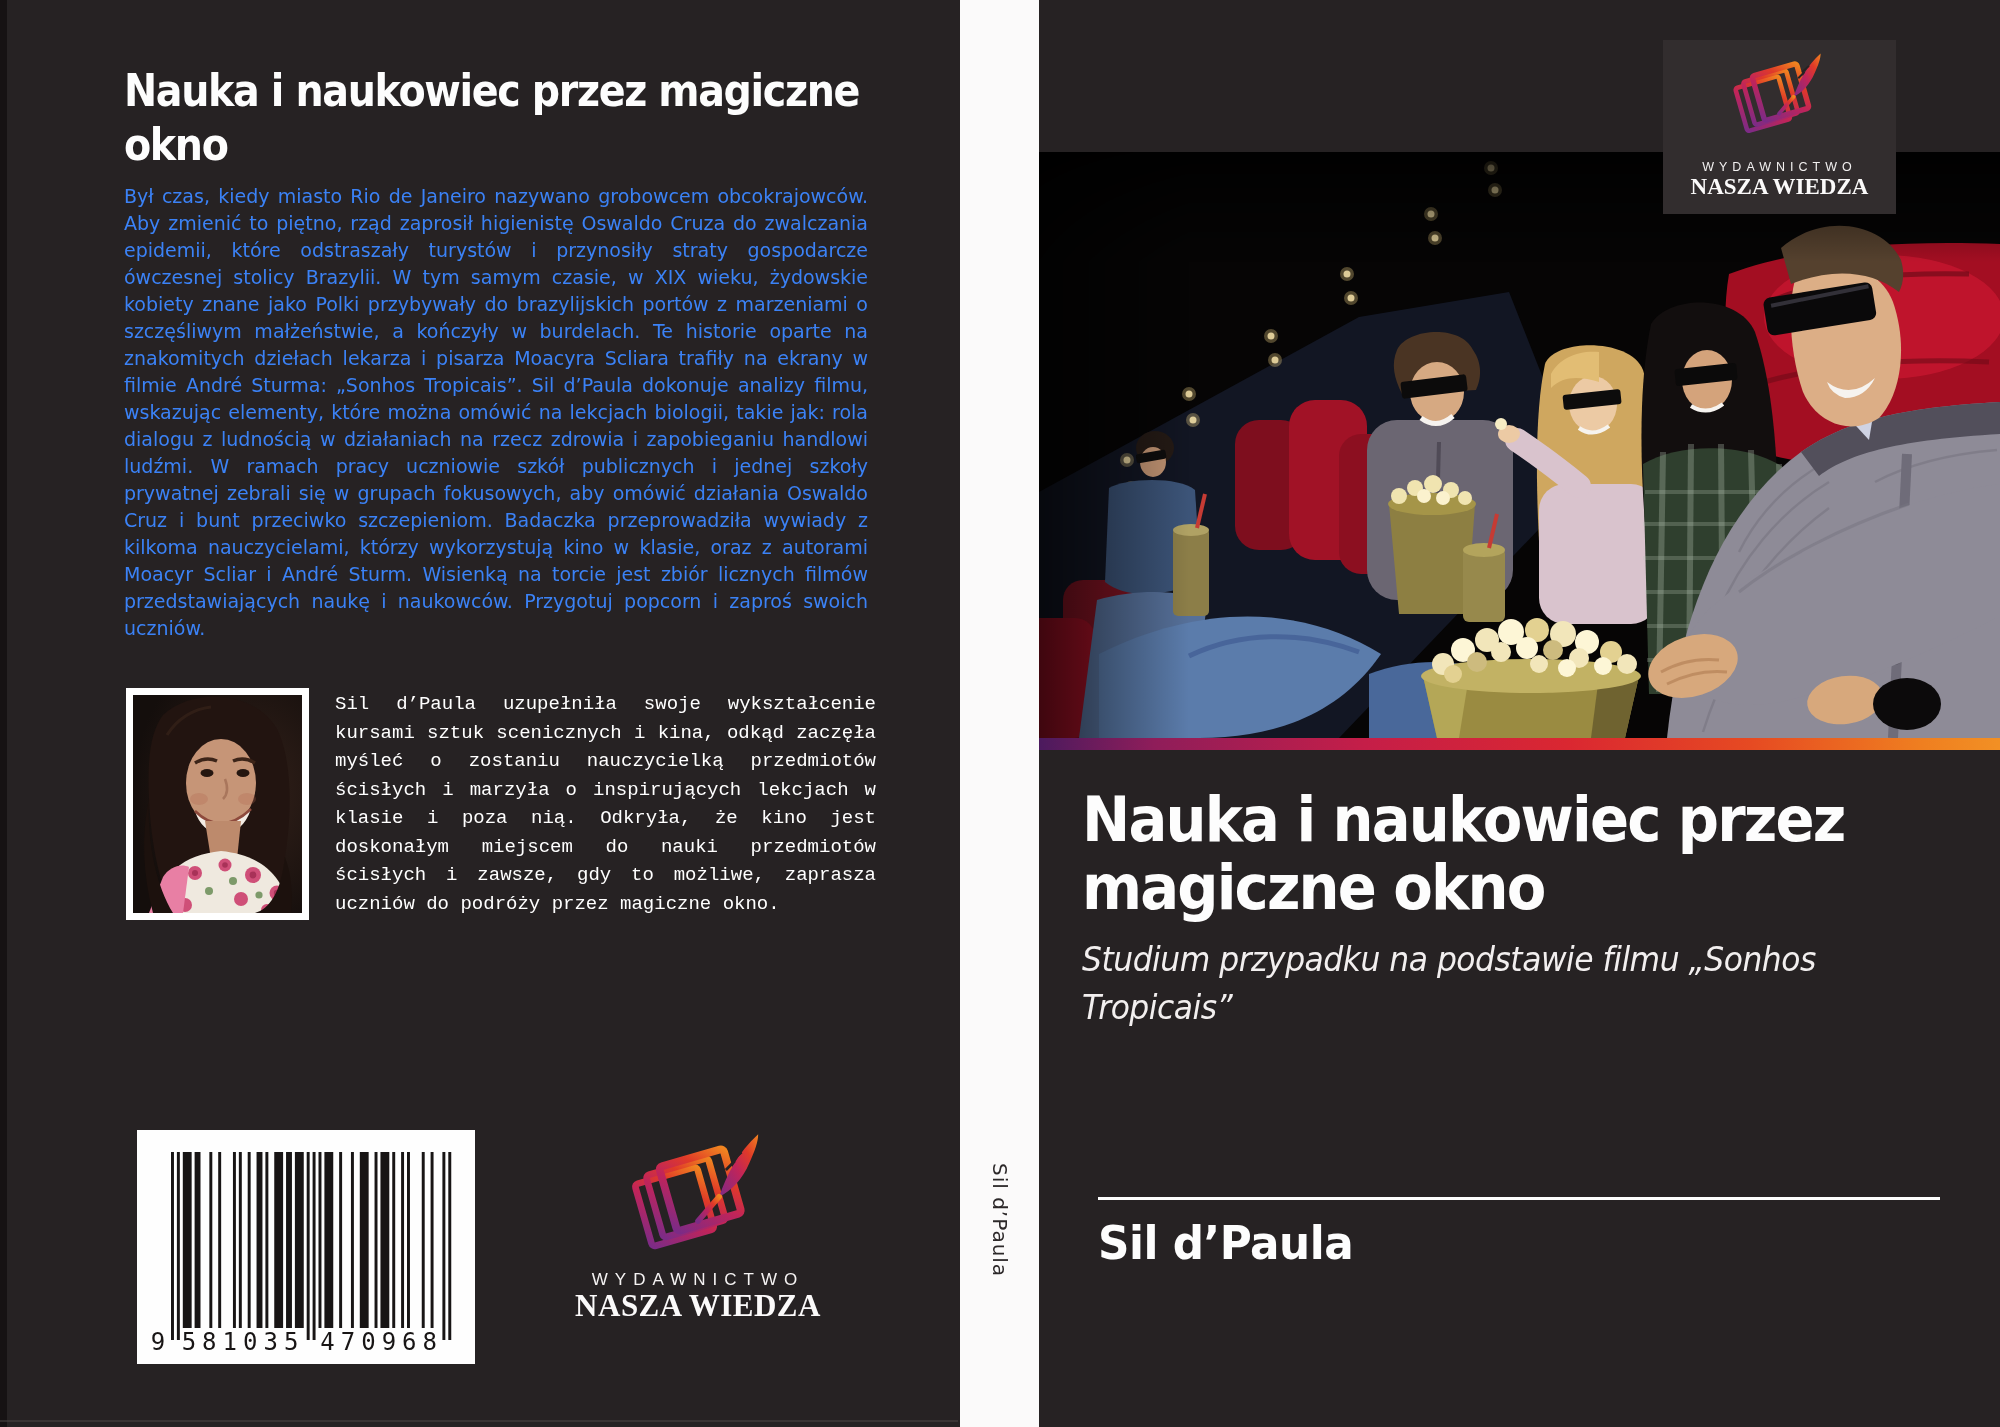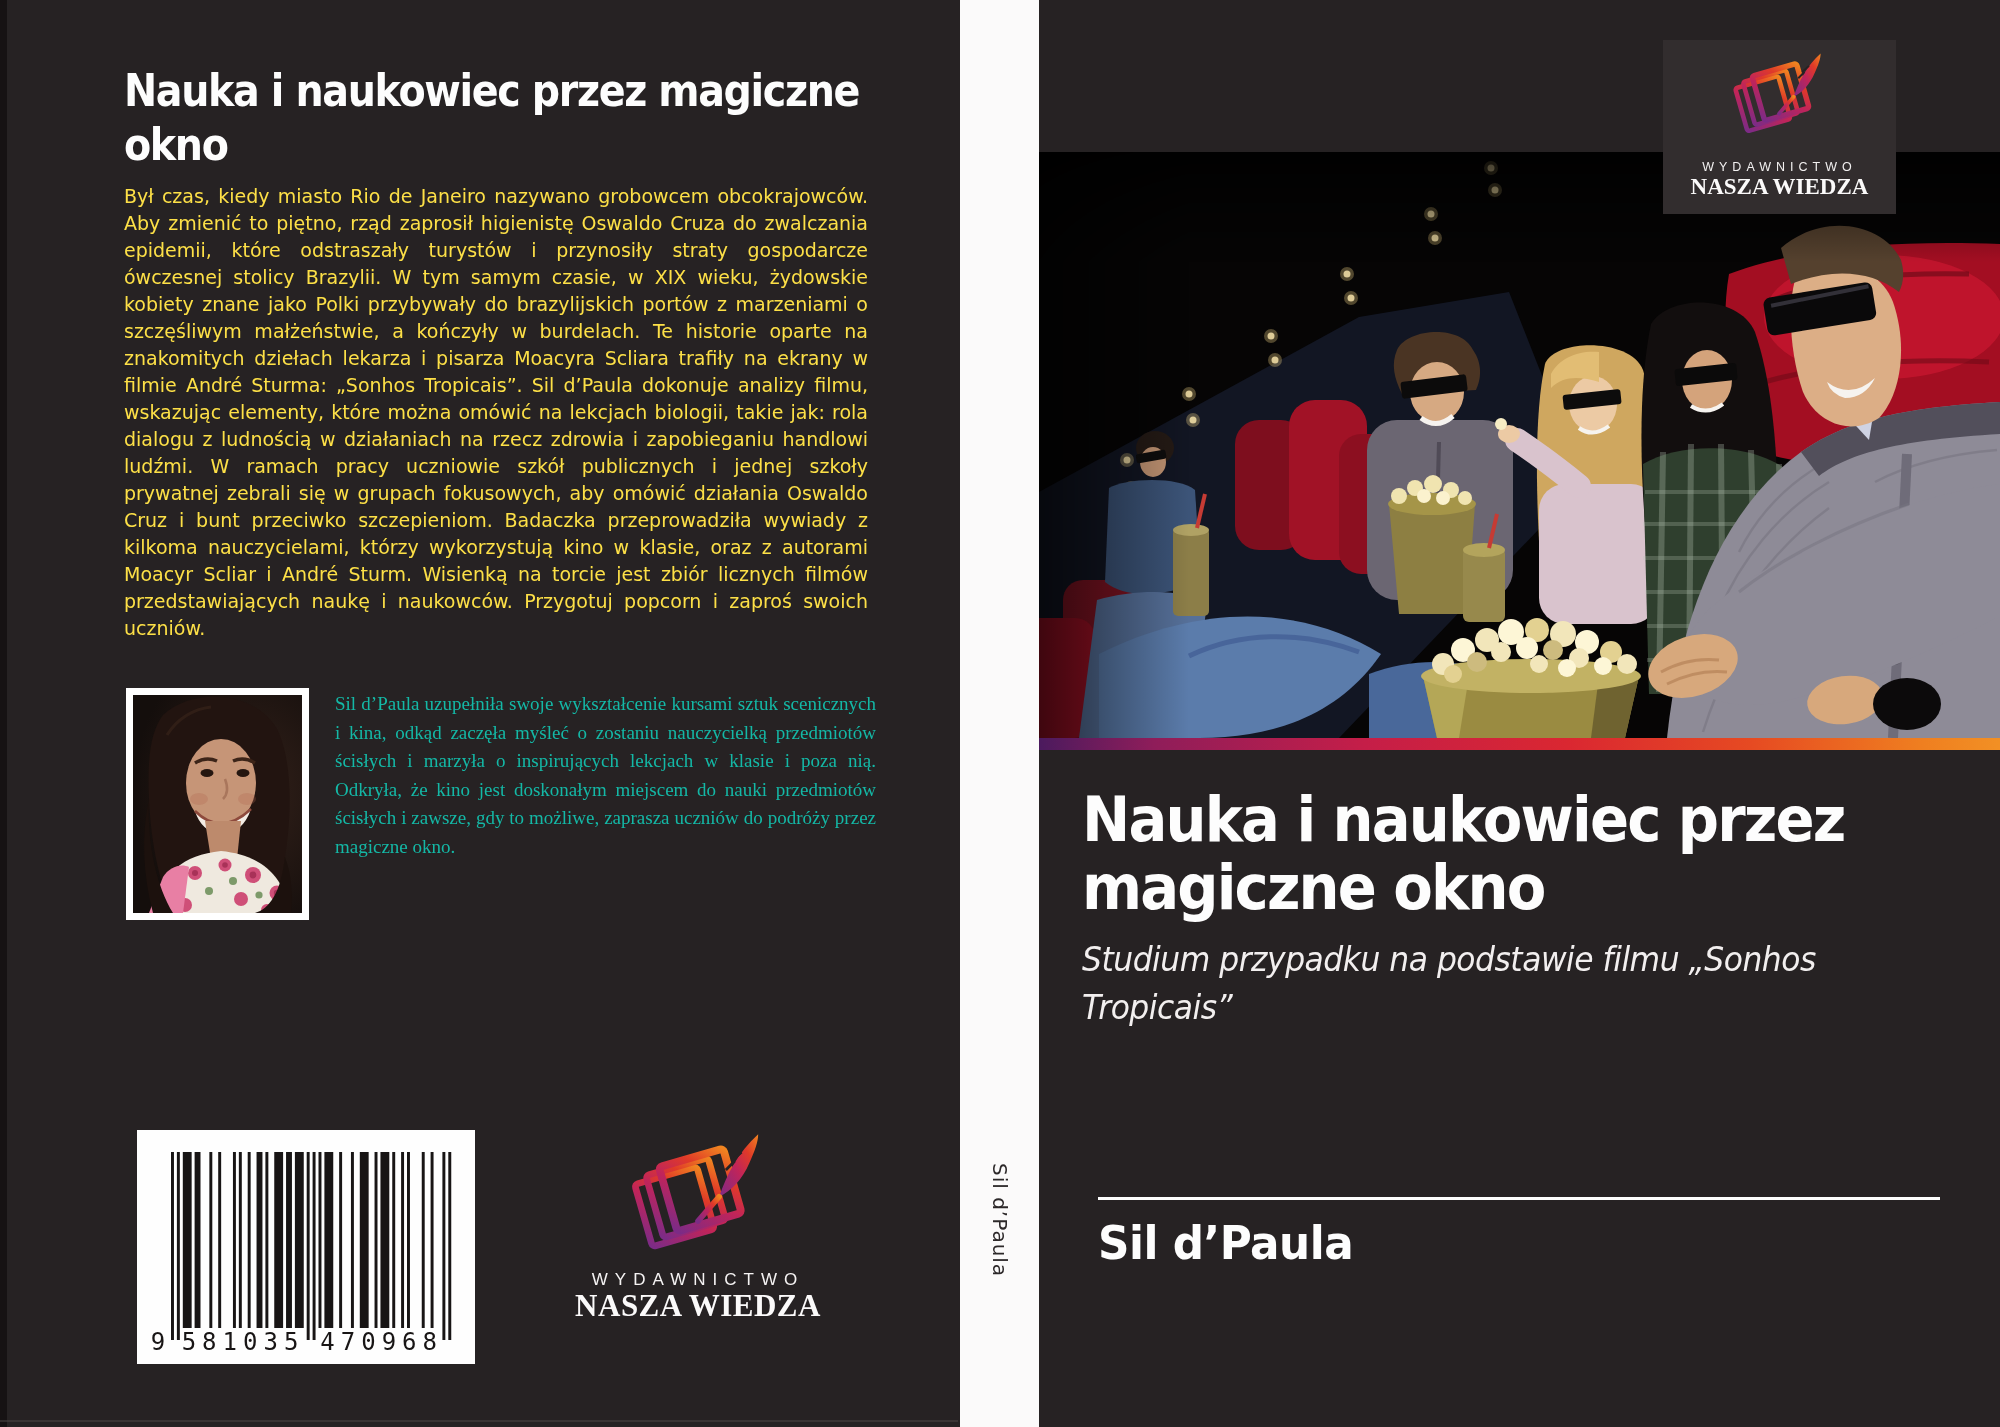--- a/index.html
+++ b/index.html
@@ -16,31 +16,31 @@
 
   .back-title{
     position:absolute;left:124px;top:64px;width:780px;
     font-family:"DejaVu Sans",sans-serif;font-weight:bold;color:#fdfdfd;
     font-size:44px;line-height:54px;letter-spacing:-1.5px;
     transform:scaleX(.90);transform-origin:left top;white-space:nowrap;
   }
   .back-synopsis{
     position:absolute;left:124px;top:183px;width:744px;
     font-family:"DejaVu Sans",sans-serif;font-size:19px;line-height:27px;
-    color:#fde047;text-align:justify;hyphens:none;
+    color:#3b82f6;text-align:justify;hyphens:none;
   }
   .author-photo-frame{
     position:absolute;left:126px;top:688px;width:169px;height:218px;
     background:#fff;padding:7px;
   }
   .author-photo-frame svg{display:block;}
   .author-bio{
     position:absolute;left:335px;top:690px;width:541px;
-    font-family:Liberation Serif, serif;font-size:19px;line-height:28.5px;
-    color:#14b8a6;text-align:justify;hyphens:none;
+    font-family:Liberation Mono, monospace;font-size:19px;line-height:28.5px;
+    color:#ffffff;text-align:justify;hyphens:none;
   }
 
   .barcode-card{
     position:absolute;left:137px;top:1130px;width:338px;height:234px;background:#fefefe;
   }
   .barcode-card svg{position:absolute;left:0;top:0;}
   .barcode-digits{
     position:absolute;top:198px;height:30px;
     font-family:"DejaVu Sans Mono",monospace;font-size:24px;color:#181515;
     letter-spacing:6px;text-align:center;white-space:nowrap;

